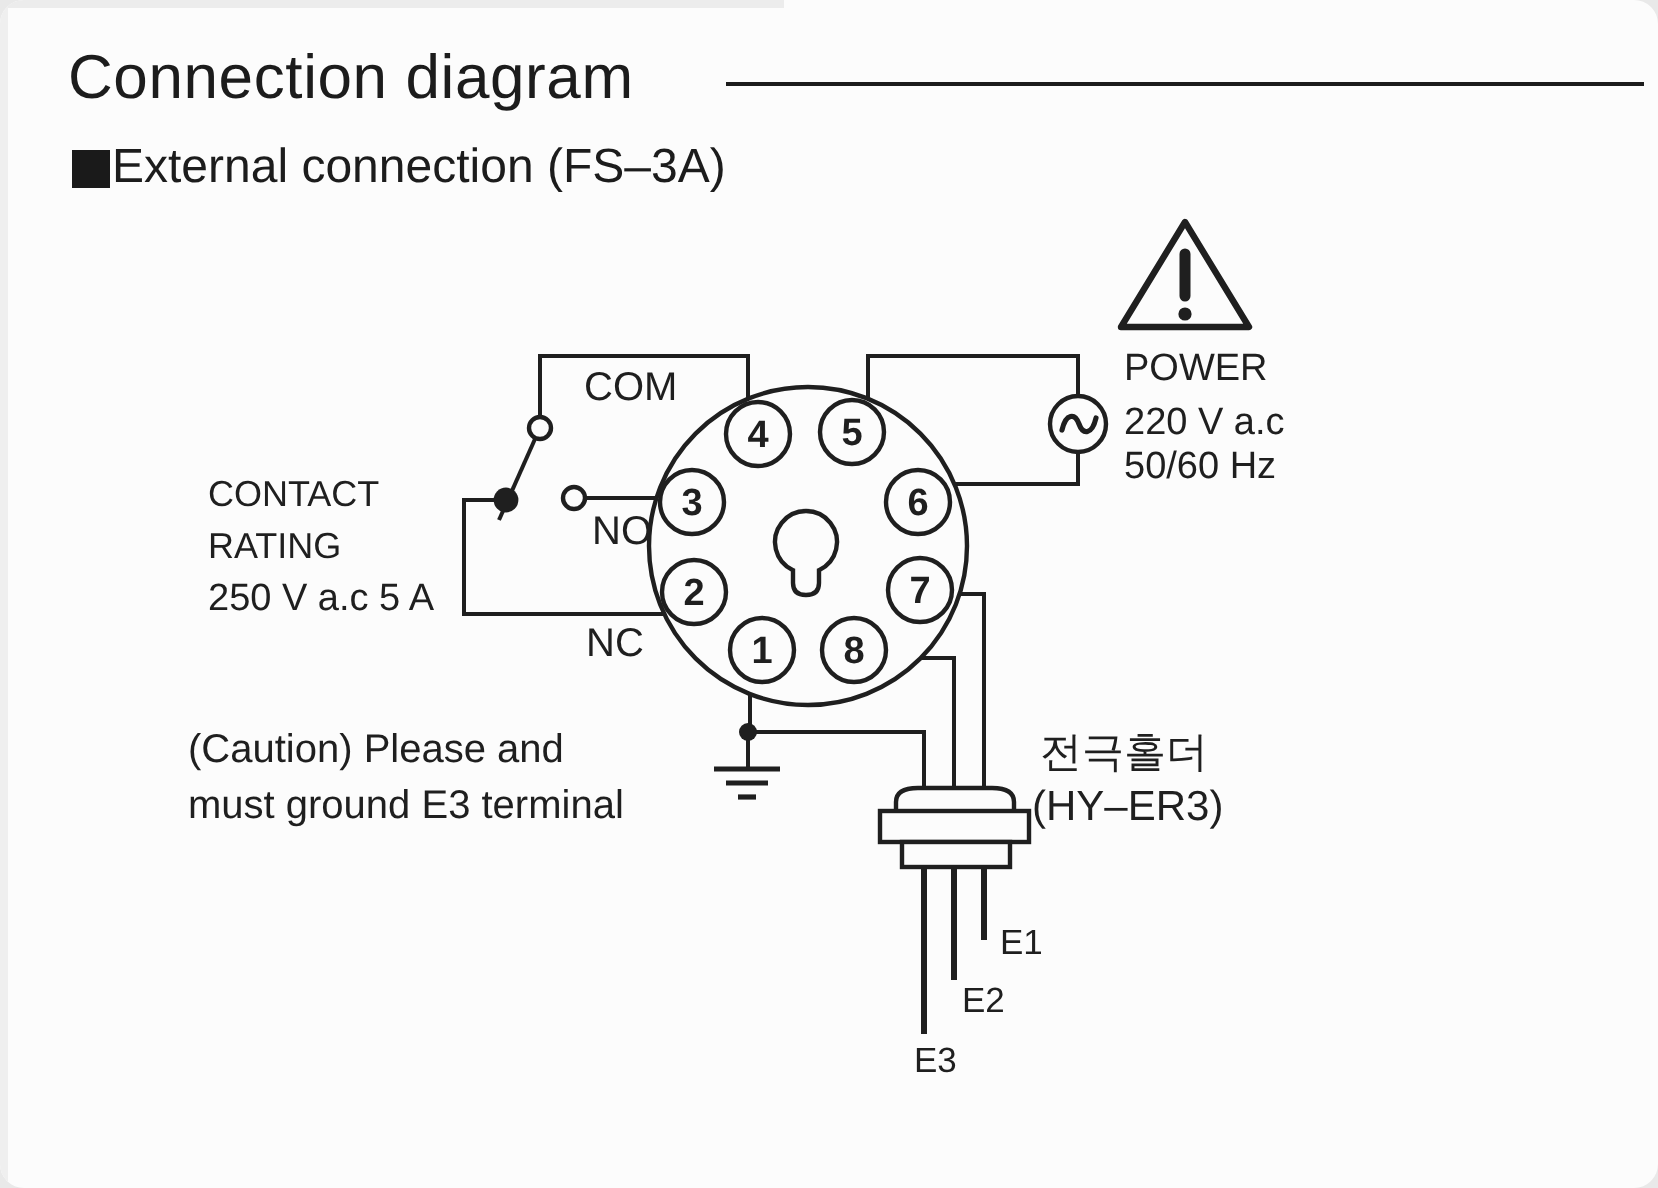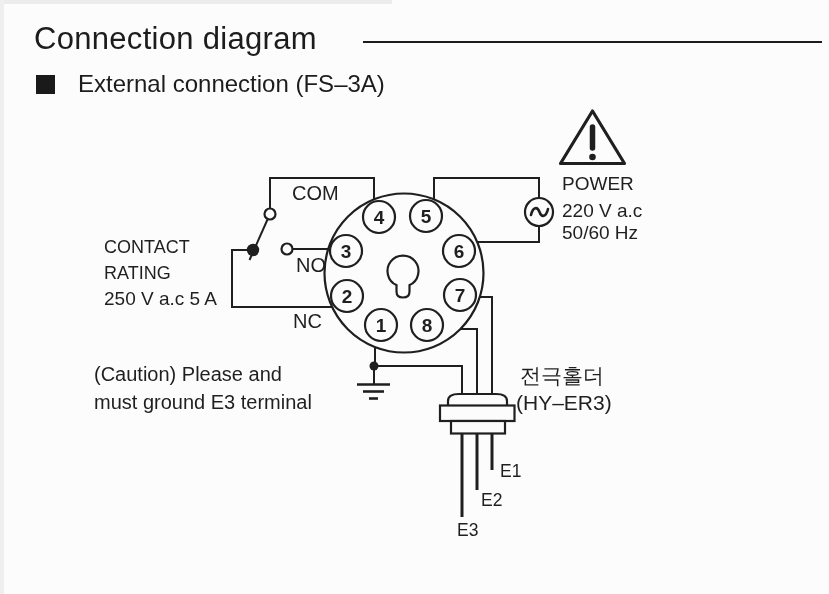--- a/index.html
+++ b/index.html
@@ -1,29 +1,30 @@
 <!DOCTYPE html>
 <html><head>
 <meta charset="utf-8">
 <style>
   html,body{margin:0;padding:0;background:#e9e9e9;}
   .stage{
     position:relative;width:829px;height:594px;overflow:hidden;
     background:#fcfcfc;
     font-family:"Liberation Sans", sans-serif;
     color:#1f1f1f;
+    border-radius:12px;
   }
   .scan-edge-top{position:absolute;left:0;top:0;width:392px;height:4px;background:#ececec;}
   .scan-edge-left{position:absolute;left:0;top:0;width:4px;height:594px;background:#efefef;}
   .page-title{
     position:absolute;left:34px;top:21px;
     font-size:31px;font-weight:400;letter-spacing:.3px;color:#1c1c1c;white-space:nowrap;
   }
   .title-rule{position:absolute;left:363px;top:41px;width:459px;height:2px;background:#1c1c1c;}
-  .subtitle-row{position:absolute;left:36px;top:70px;display:flex;align-items:center;gap:23px;}
+  .subtitle-row{position:absolute;left:36px;top:70px;display:flex;align-items:center;gap:1px;}
   .subtitle-marker{width:19px;height:19px;background:#1a1a1a;flex:0 0 auto;}
   .subtitle-text{font-size:24px;font-weight:400;color:#1c1c1c;white-space:nowrap;}
   svg.diagram{position:absolute;left:0;top:0;}
   svg text{font-family:"Liberation Sans", sans-serif;fill:#1f1f1f;}
   .lbl{font-size:20px;}
   .lbl-sm{font-size:18px;}
   .lbl-rating{font-size:19px;}
   .lbl-caution{font-size:20px;}
   .lbl-power{font-size:19px;}
   .lbl-holder{font-size:21px;}

